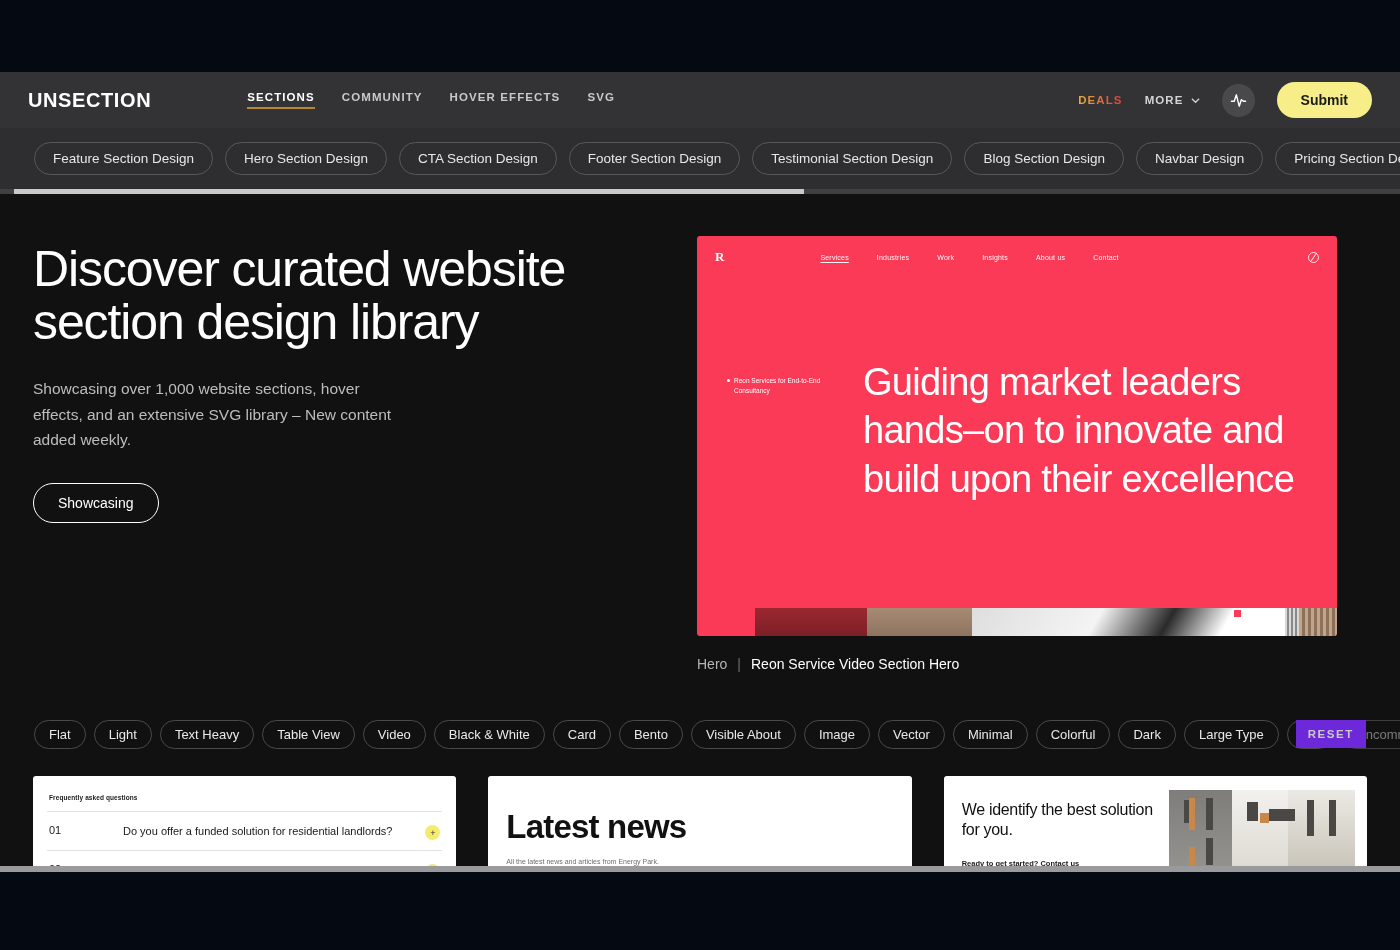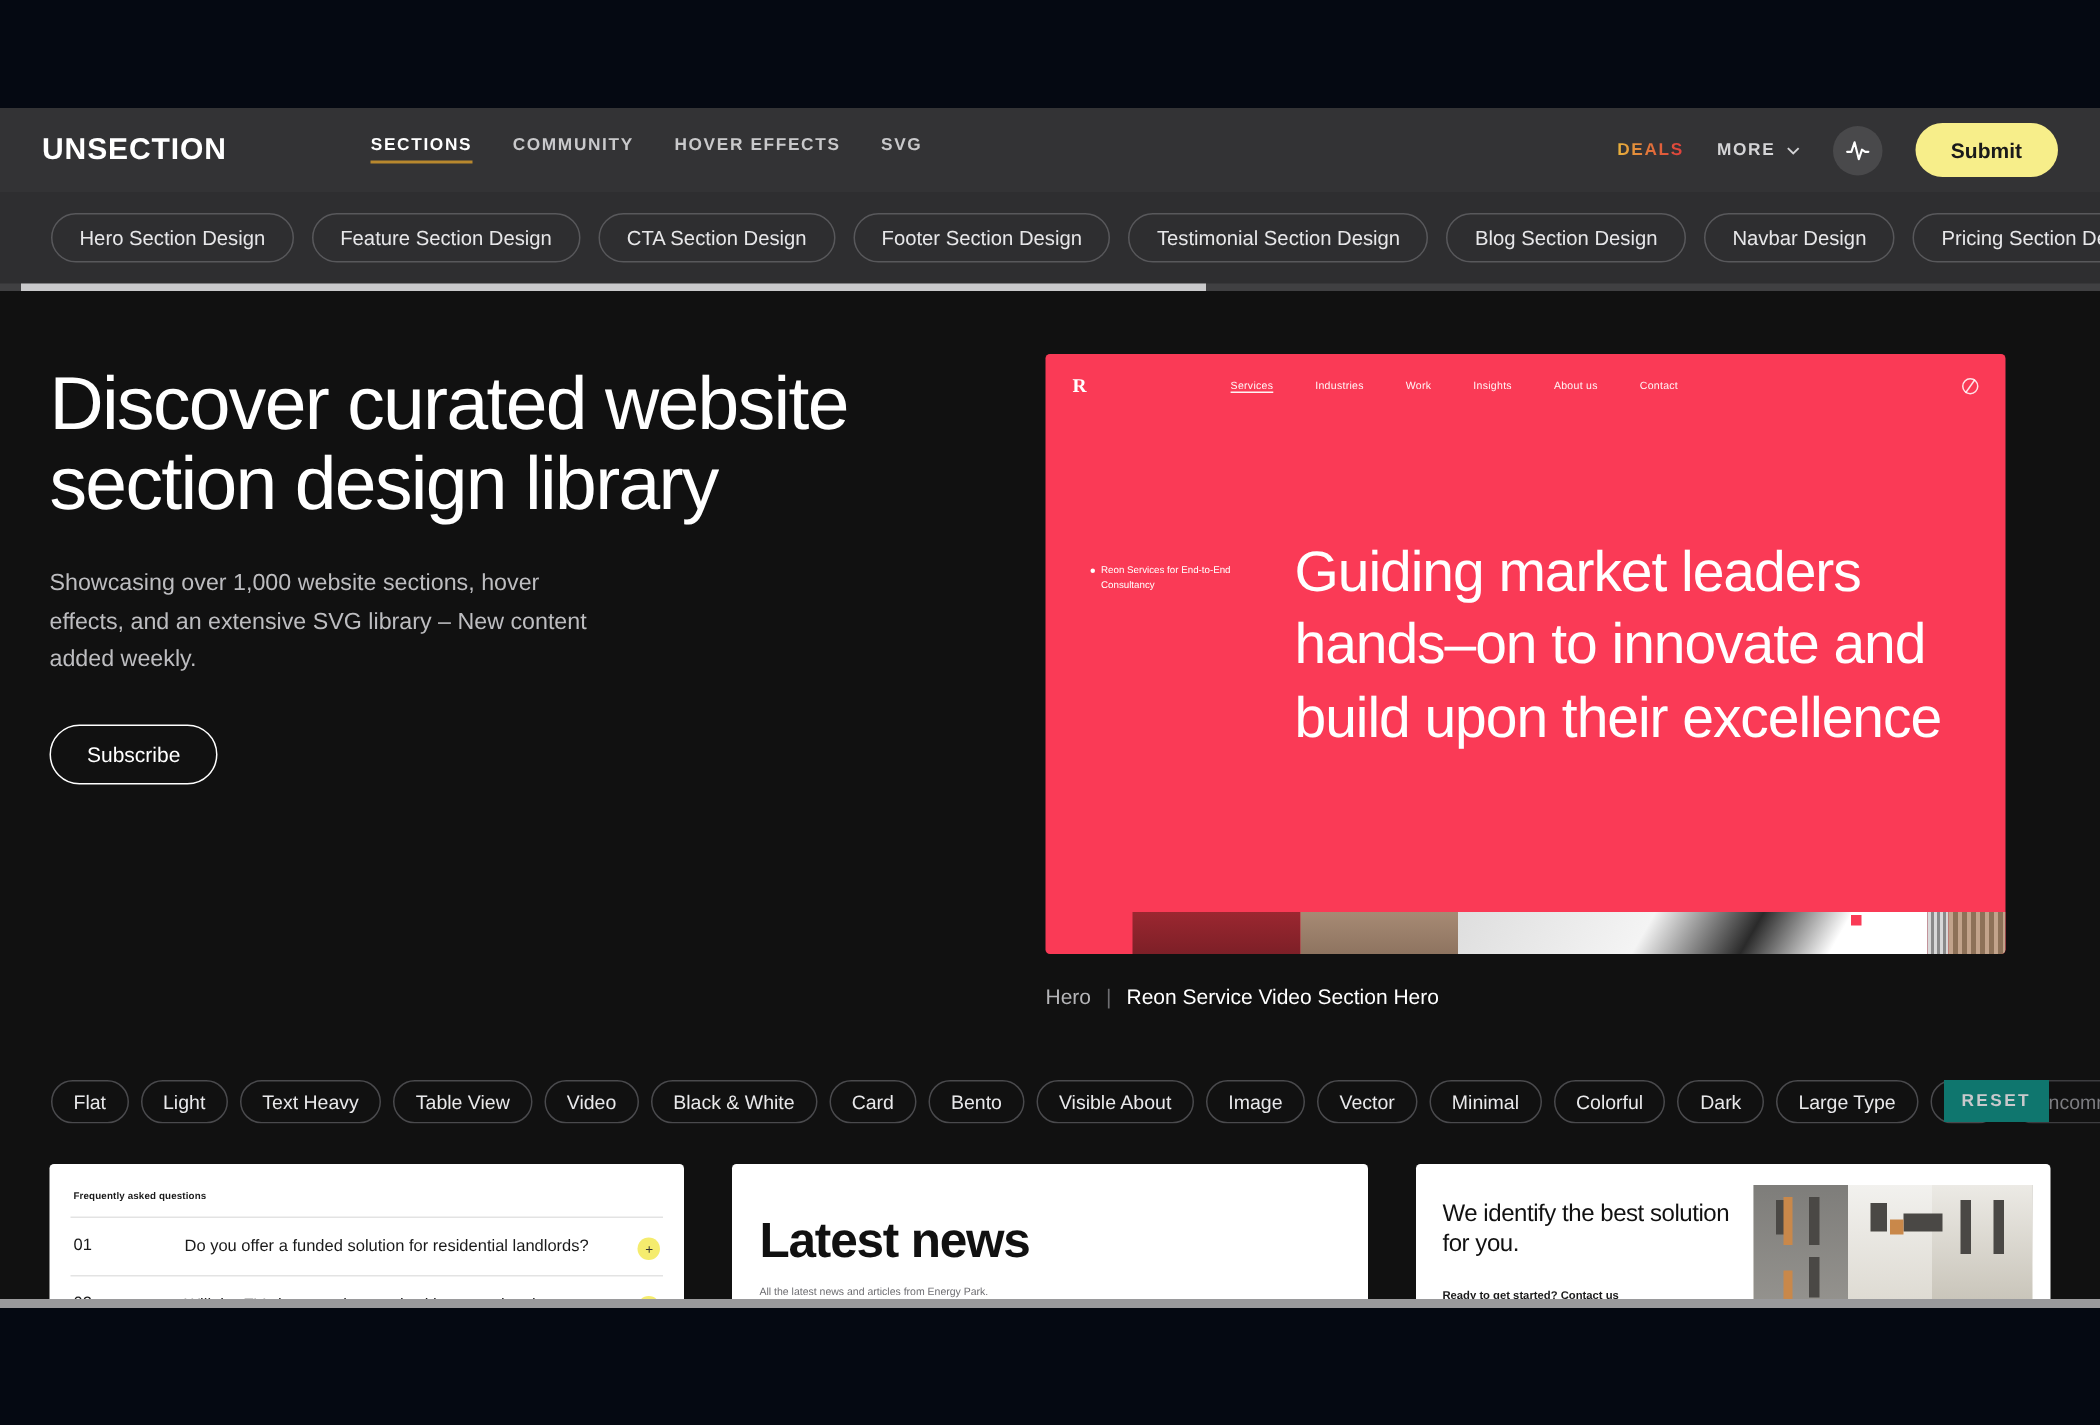--- a/index.html
+++ b/index.html
@@ -182,21 +182,21 @@
   }
   .f-tag {
     border: 1px solid #4a4a4d; border-radius: 16px;
     color: #e9e9eb; font-size: 13px; padding: 6px 14px;
     background: transparent; cursor: pointer; flex: 0 0 auto;
     font-family: "Liberation Sans", sans-serif;
   }
   .f-tag.dim { color: #7c7c80; border-color: #3d3d40; }
   .reset-btn {
     position: absolute; right: 34px; top: 0;
-    background: #0f766e; color: #c9c9cc;
+    background: #6d28d9; color: #c9c9cc;
     font-size: 11.5px; letter-spacing: 1.6px; font-weight: 600;
     padding: 8px 12px; border: none; cursor: pointer;
     font-family: "Liberation Sans", sans-serif;
   }
 
   
   .grid {
     display: flex; gap: 32px; padding: 0 33px; margin-top: 27px;
   }
   .card {
@@ -291,40 +291,40 @@
         <svg width="17" height="17" viewBox="0 0 24 24">
             <path d="M2 13 H6 L9 4 L13 20 L16 11 L19 13 H22" stroke="#ffffff" stroke-width="2" fill="none" stroke-linecap="round" stroke-linejoin="round"></path>
           </svg>
       </div>
       <button class="submit-btn">Submit</button>
     </div>
   </div>
 
   <div class="catbar-wrap">
     <div class="catbar">
+      <button class="cat-pill">Feature Section Design</button>
       <button class="cat-pill">Hero Section Design</button>
-      <button class="cat-pill">Feature Section Design</button>
       <button class="cat-pill">CTA Section Design</button>
       <button class="cat-pill">Footer Section Design</button>
       <button class="cat-pill">Testimonial Section Design</button>
       <button class="cat-pill">Blog Section Design</button>
       <button class="cat-pill">Navbar Design</button>
       <button class="cat-pill">Pricing Section Design</button>
 
     </div>
     <div class="catbar-scroll">
       <div class="thumb"></div>
     </div>
   </div>
 
   <div class="hero">
     <div class="hero-left">
       <h1 class="hero-title">Discover curated website section design library</h1>
       <p class="hero-sub">Showcasing over 1,000 website sections, hover effects, and an extensive SVG library – New content added weekly.</p>
-      <button class="subscribe-btn">Subscribe</button>
+      <button class="subscribe-btn">Showcasing</button>
     </div>
 
     <div class="hero-right">
       <div class="preview-card">
         <div class="pc-nav">
           <div class="pc-logo">R</div>
           <div class="pc-links">
             <span class="pc-link u">Services</span>
             <span class="pc-link">Industries</span>
             <span class="pc-link">Work</span>

